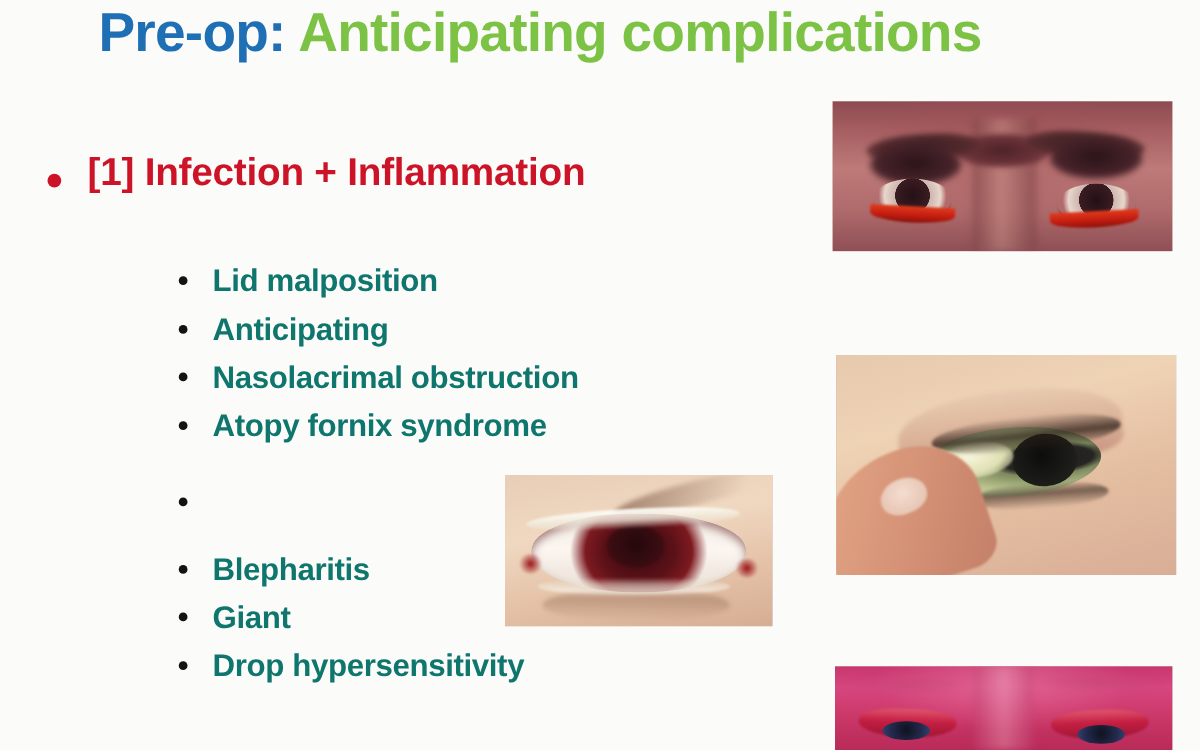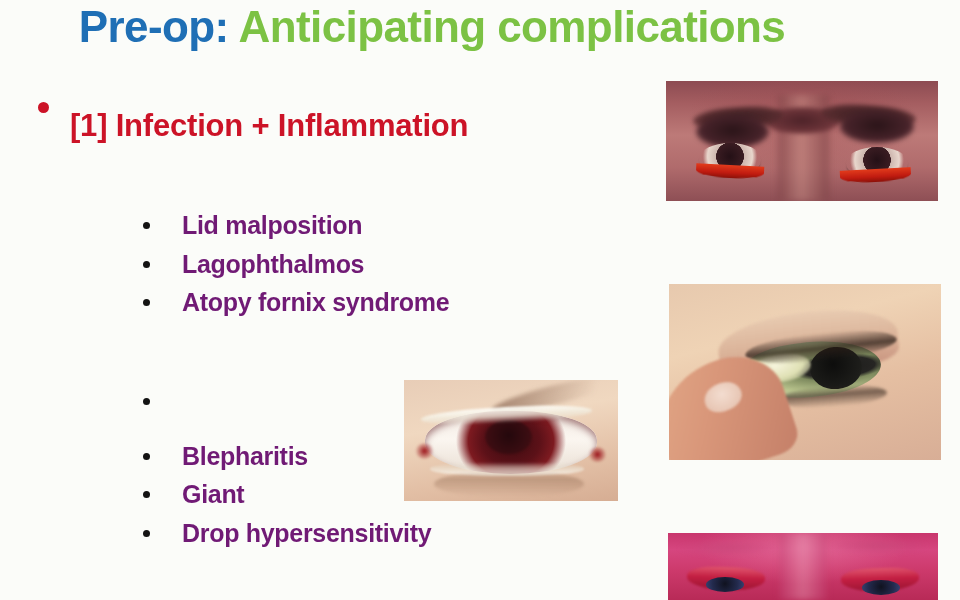--- a/index.html
+++ b/index.html
@@ -39,23 +39,23 @@
     white-space: nowrap;
   }
   .title .seg-blue  { color: #1f6fb5; }
   .title .seg-green { color: #7cc244; }
   .title .seg-sp    { display: inline-block; width: 10px; }
 
   
   .l1-row {
     position: absolute;
     left: 38px;
-    top: 108px;
+    top: 120px;
     display: flex;
-    align-items: flex-start;
+    align-items: flex-end;
   }
   .l1-dot {
     width: 11px;
     height: 11px;
     border-radius: 50%;
     background: #cc1327;
     position: relative;
     top: -6px;
     flex: 0 0 auto;
   }
@@ -84,22 +84,22 @@
   .l2-dot {
     width: 7px;
     height: 7px;
     border-radius: 50%;
     background: #131313;
     position: relative;
     top: -5px;
     flex: 0 0 auto;
   }
   .l2-text {
-    margin-left: 32px;
-    color: #701a75;
+    margin-left: 20px;
+    color: #0f766e;
     font-size: 25px;
     font-weight: bold;
     letter-spacing: -0.3px;
     white-space: nowrap;
   }
 
   
   .photo {
     position: absolute;
     overflow: hidden;
@@ -358,21 +358,25 @@
     <span class="l1-text">[1] Infection + Inflammation</span>
   </div>
 
   <div class="l2-group group-a">
     <div class="l2-row">
       <span class="l2-dot"></span>
       <span class="l2-text">Lid malposition</span>
     </div>
     <div class="l2-row">
       <span class="l2-dot"></span>
-      <span class="l2-text">Lagophthalmos</span>
+      <span class="l2-text">Anticipating</span>
+    </div>
+    <div class="l2-row">
+      <span class="l2-dot"></span>
+      <span class="l2-text">Nasolacrimal obstruction</span>
     </div>
     <div class="l2-row">
       <span class="l2-dot"></span>
       <span class="l2-text">Atopy fornix syndrome</span>
     </div>
   </div>
 
   <div class="l2-group group-b">
     <div class="l2-row">
       <span class="l2-dot"></span>

